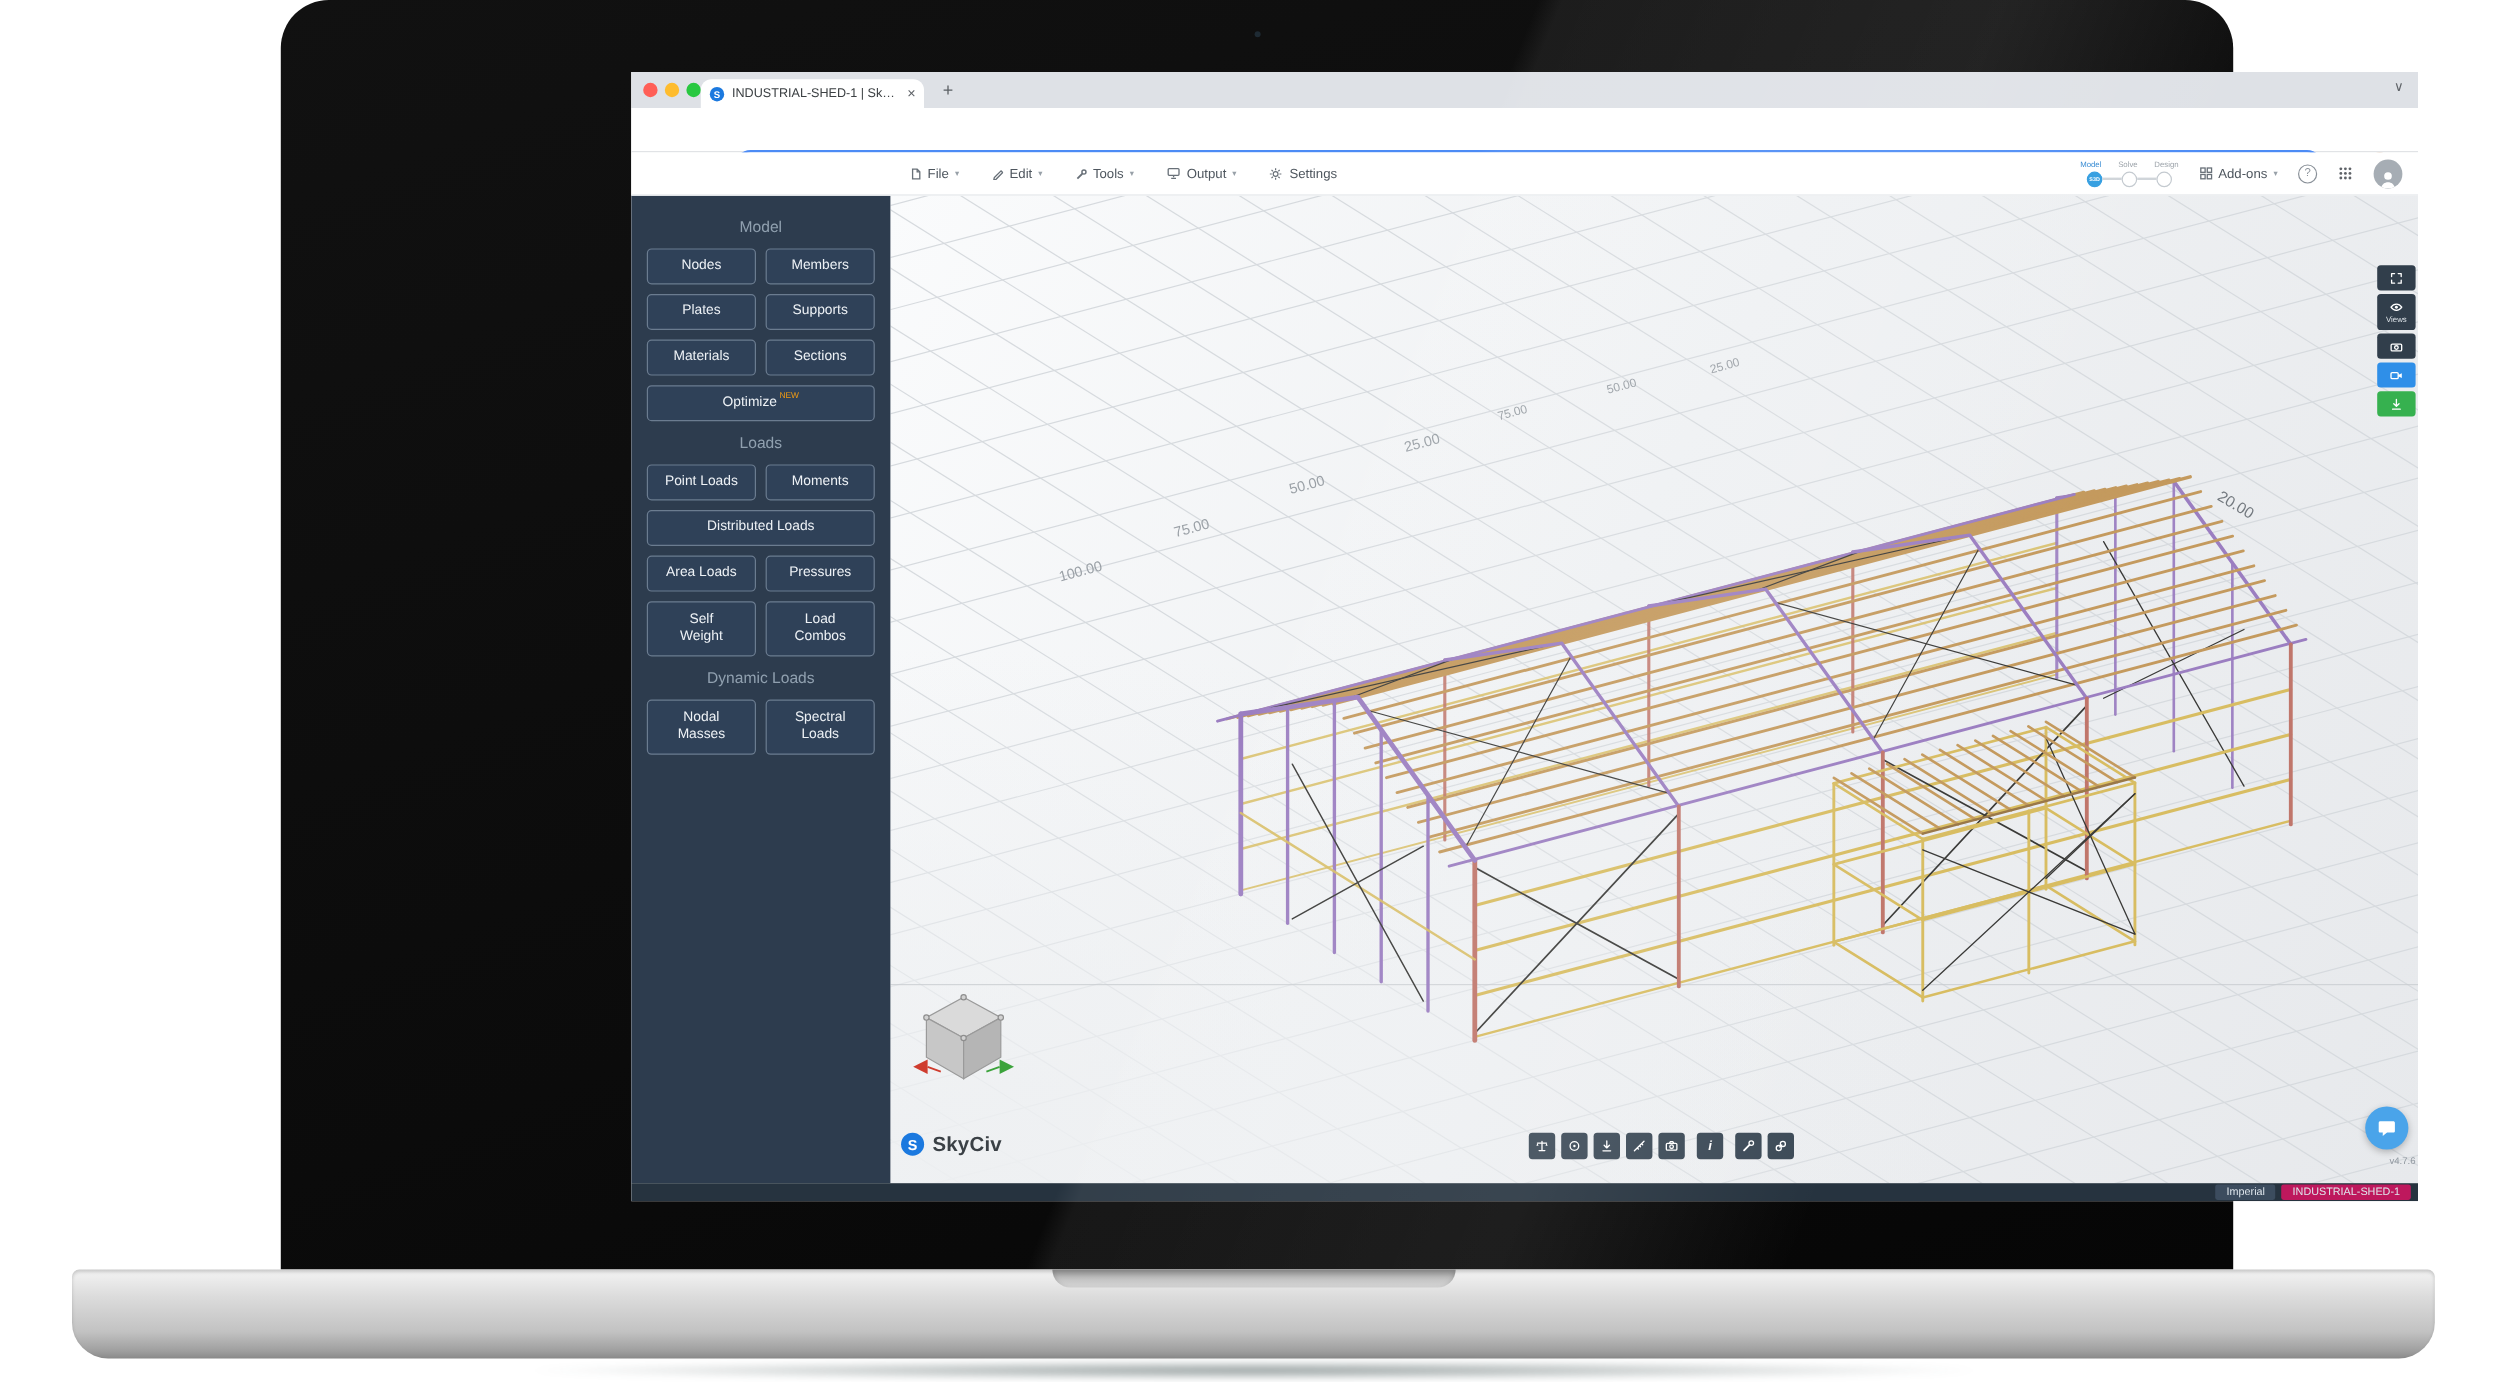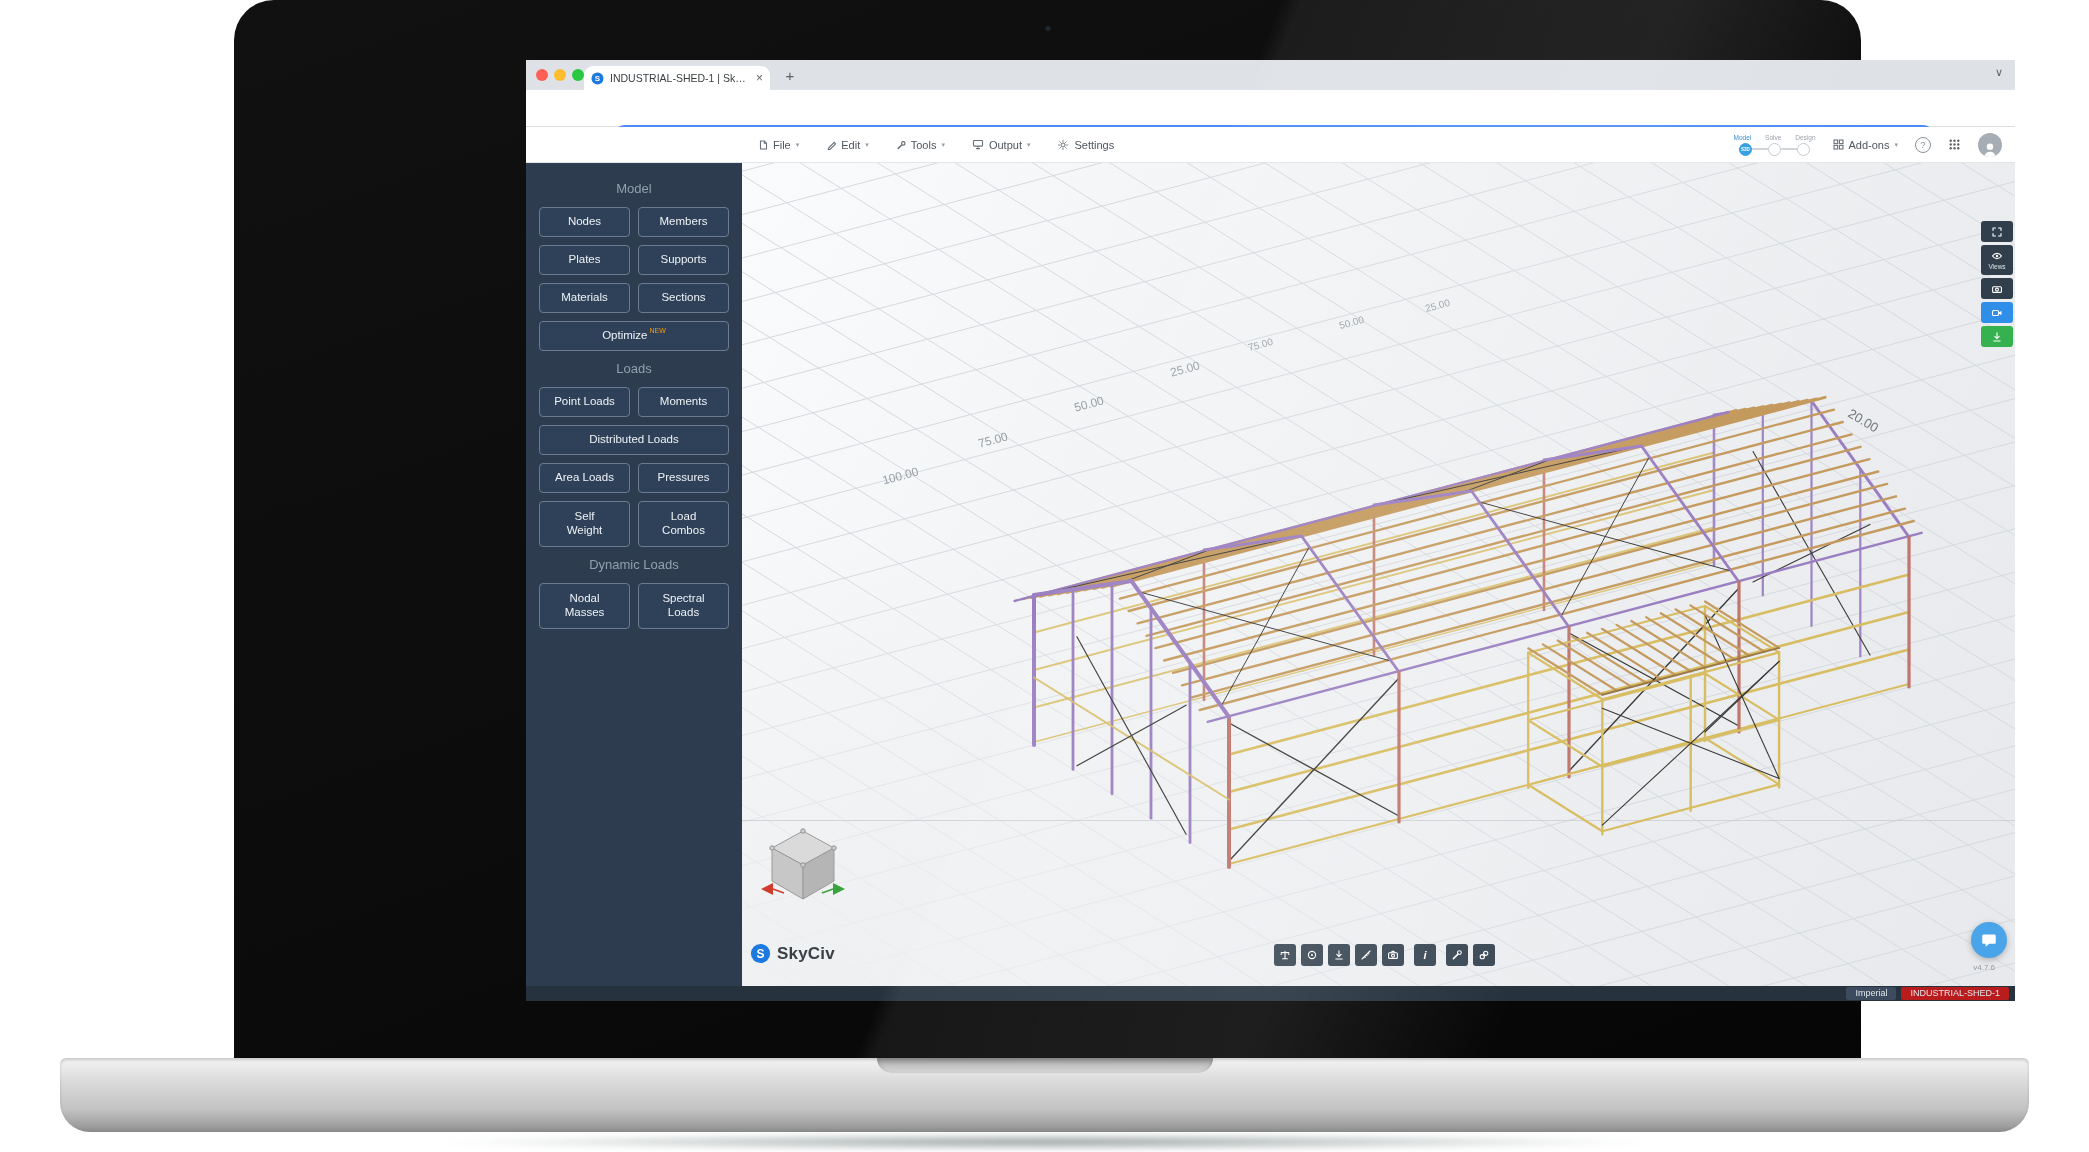--- a/index.html
+++ b/index.html
@@ -105,26 +105,26 @@
   .vp-right { position:absolute; right:2px; top:58px; width:32px; display:flex; flex-direction:column; gap:3px; }
   .rbtn { height:21px; background:#313e4b; border-radius:3px; color:#fff; display:flex; flex-direction:column;
           align-items:center; justify-content:center; cursor:pointer; }
   .rbtn svg { stroke:#fff; fill:none; stroke-width:1.1; stroke-linecap:round; stroke-linejoin:round; }
   .rbtn.views { height:30px; gap:1px; }
   .rbtn.views .rlabel { font-size:6.5px; color:#dfe5ea; }
   .rbtn.blue { background:#2f8fe8; } .rbtn.green { background:#36b14f; }
 
   .chat { position:absolute; right:8px; top:759px; width:36px; height:36px; border-radius:50%; background:#4aa4ea;
           display:flex; align-items:center; justify-content:center; box-shadow:0 2px 6px rgba(0,0,0,0.25); cursor:pointer; }
-  .version { position:absolute; right:20px; top:800px; font-size:8px; color:#9198a0; }
+  .version { position:absolute; right:2px; top:800px; font-size:8px; color:#9198a0; }
 
   .statusbar { position:absolute; left:0; bottom:0; width:100%; height:15px; background:#26333f;
                display:flex; justify-content:flex-end; align-items:center; gap:5px; padding-right:6px; z-index:6; }
   .st-box { font-size:9px; color:#dfe6ec; padding:1px 9px; border-radius:2px; line-height:1.2; cursor:pointer; }
-  .st-units { background:#3c4c5e; } .st-project { background:#b91c1c; }
+  .st-units { background:#3c4c5e; } .st-project { background:#be185d; }
 </style>
 </head>
 <body>
 
 <div class="stage">
   <div class="screen">
     <div class="cam-dot"></div>
 
     <div class="browser">
 

